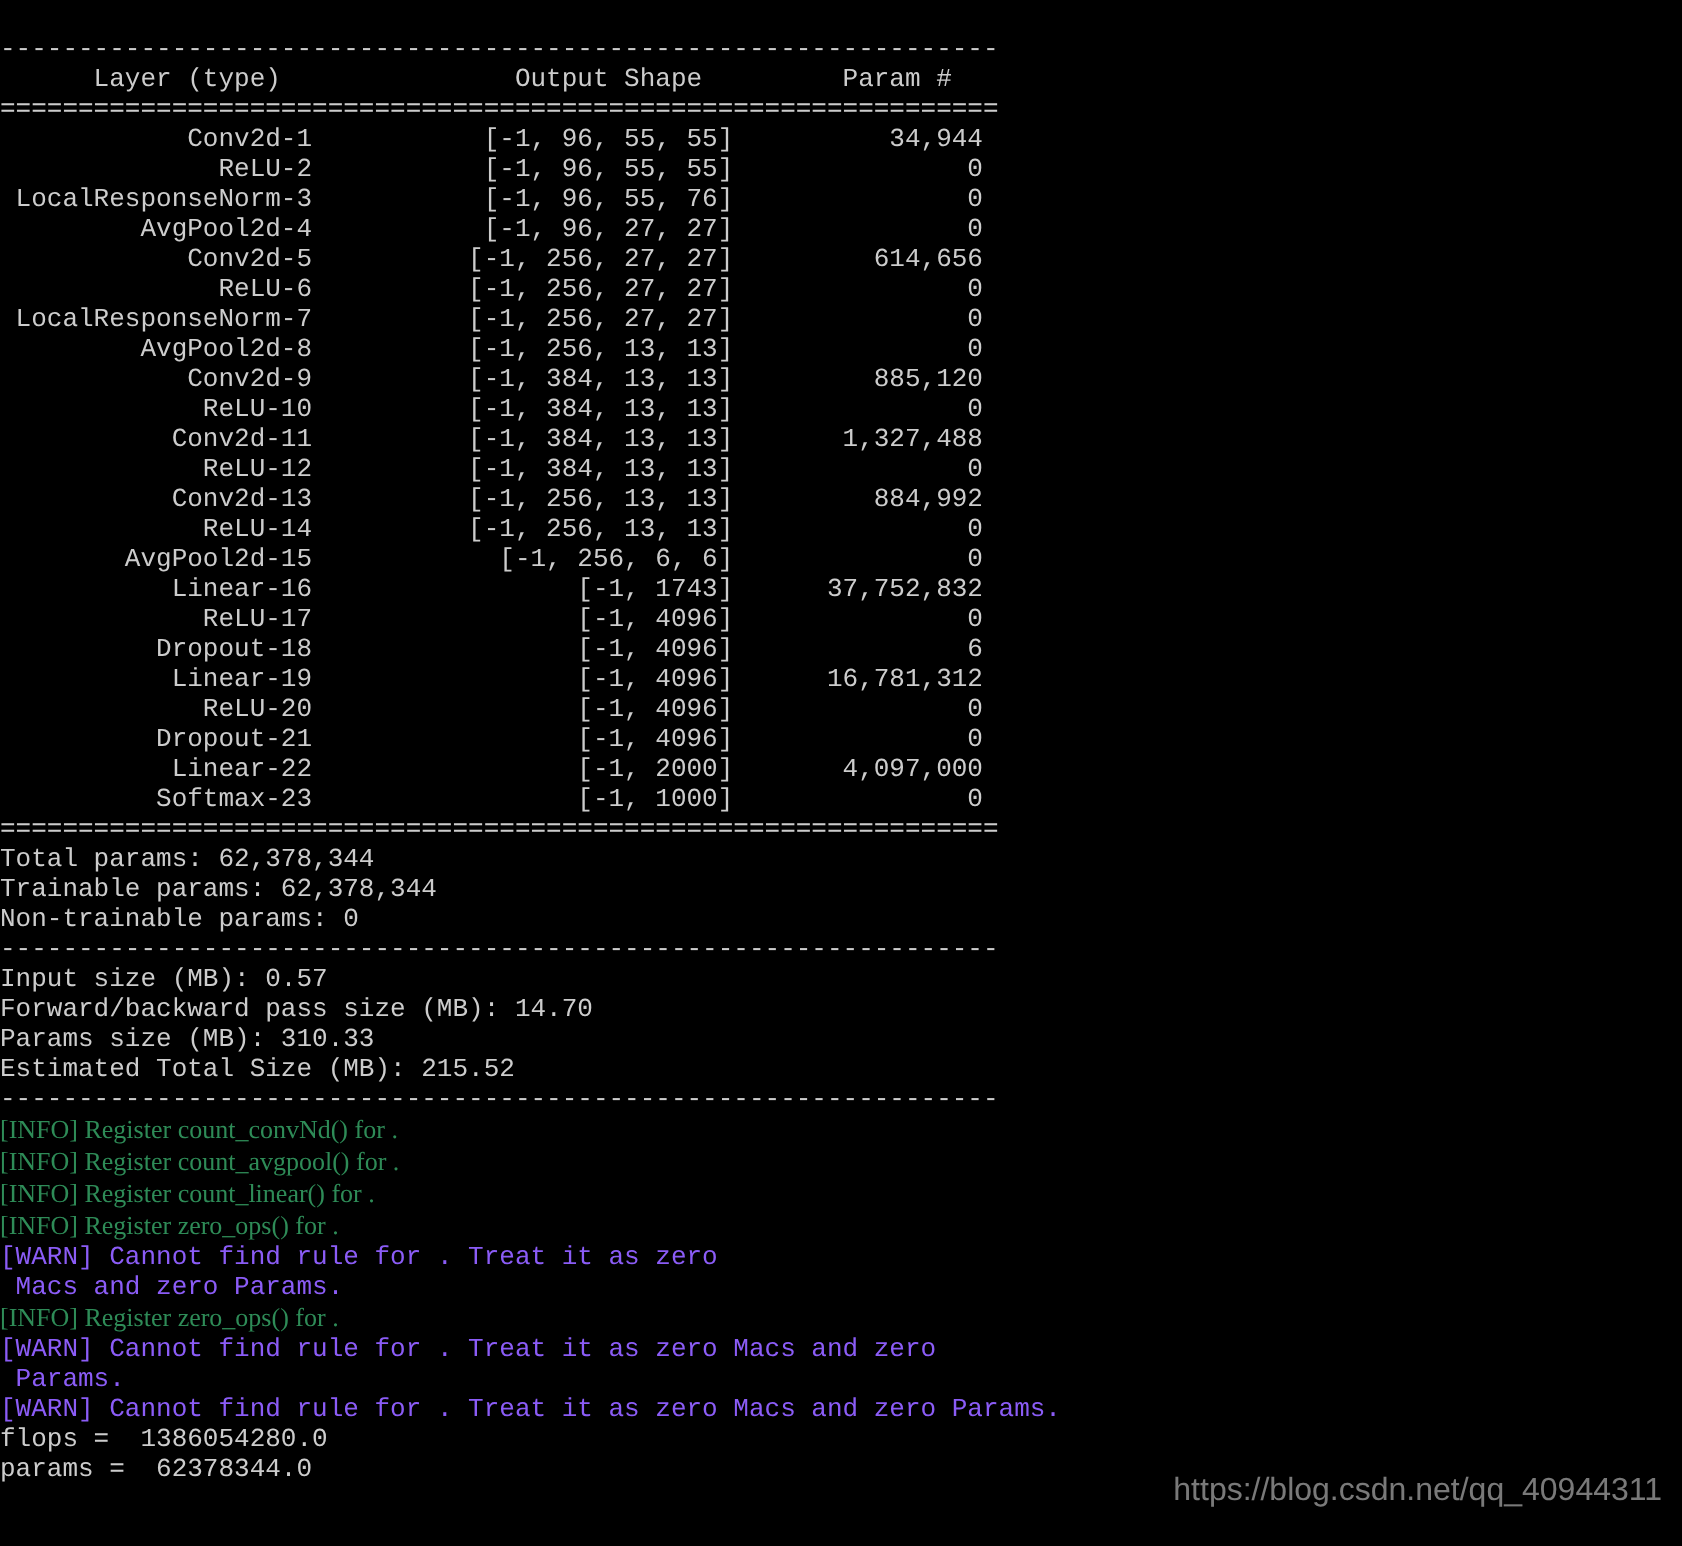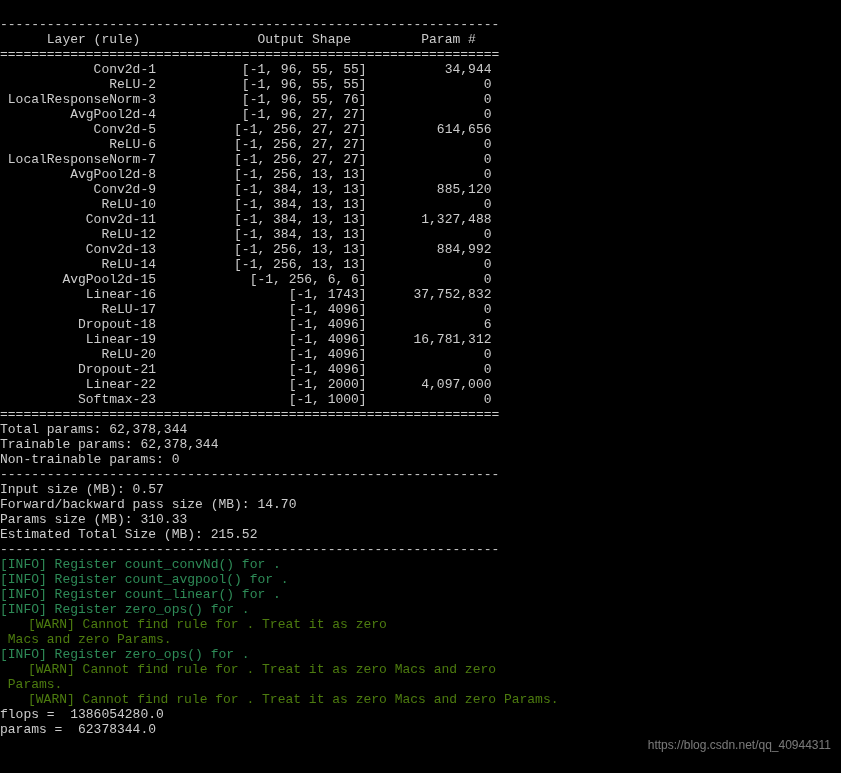--- a/index.html
+++ b/index.html
@@ -20,40 +20,40 @@
     padding: 2px 0 0 0;
   }
   .hr-double {
     color: #ccc;
   }
   .dashline {
     color: #ccc;
   }
   .info {
     color: #2e8b57;
+    font-family: Liberation Serif, serif;
   }
   .warn {
-    color: #4d7c0f;
-    margin-left: 28px;
+    color: #8b5cf6;
   }
   .watermark {
     position: absolute;
     right: 10px;
     bottom: 20px;
     color: rgba(220,220,220,0.55);
-    font-size: 12px;
+    font-size: 16px;
     font-family: Arial, sans-serif;
   }
 </style>
 </head>
 <body>
 
 <div class="terminal">
 <span class="dashline">----------------------------------------------------------------</span>
-<span>      Layer (rule)               Output Shape         Param #</span>
+<span>      Layer (type)               Output Shape         Param #</span>
 <span class="hr-double">================================================================</span>
 <div id="rows-container"><span>            Conv2d-1           [-1, 96, 55, 55]          34,944</span>
 <span>              ReLU-2           [-1, 96, 55, 55]               0</span>
 <span> LocalResponseNorm-3           [-1, 96, 55, 76]               0</span>
 <span>         AvgPool2d-4           [-1, 96, 27, 27]               0</span>
 <span>            Conv2d-5          [-1, 256, 27, 27]         614,656</span>
 <span>              ReLU-6          [-1, 256, 27, 27]               0</span>
 <span> LocalResponseNorm-7          [-1, 256, 27, 27]               0</span>
 <span>         AvgPool2d-8          [-1, 256, 13, 13]               0</span>
 <span>            Conv2d-9          [-1, 384, 13, 13]         885,120</span>

